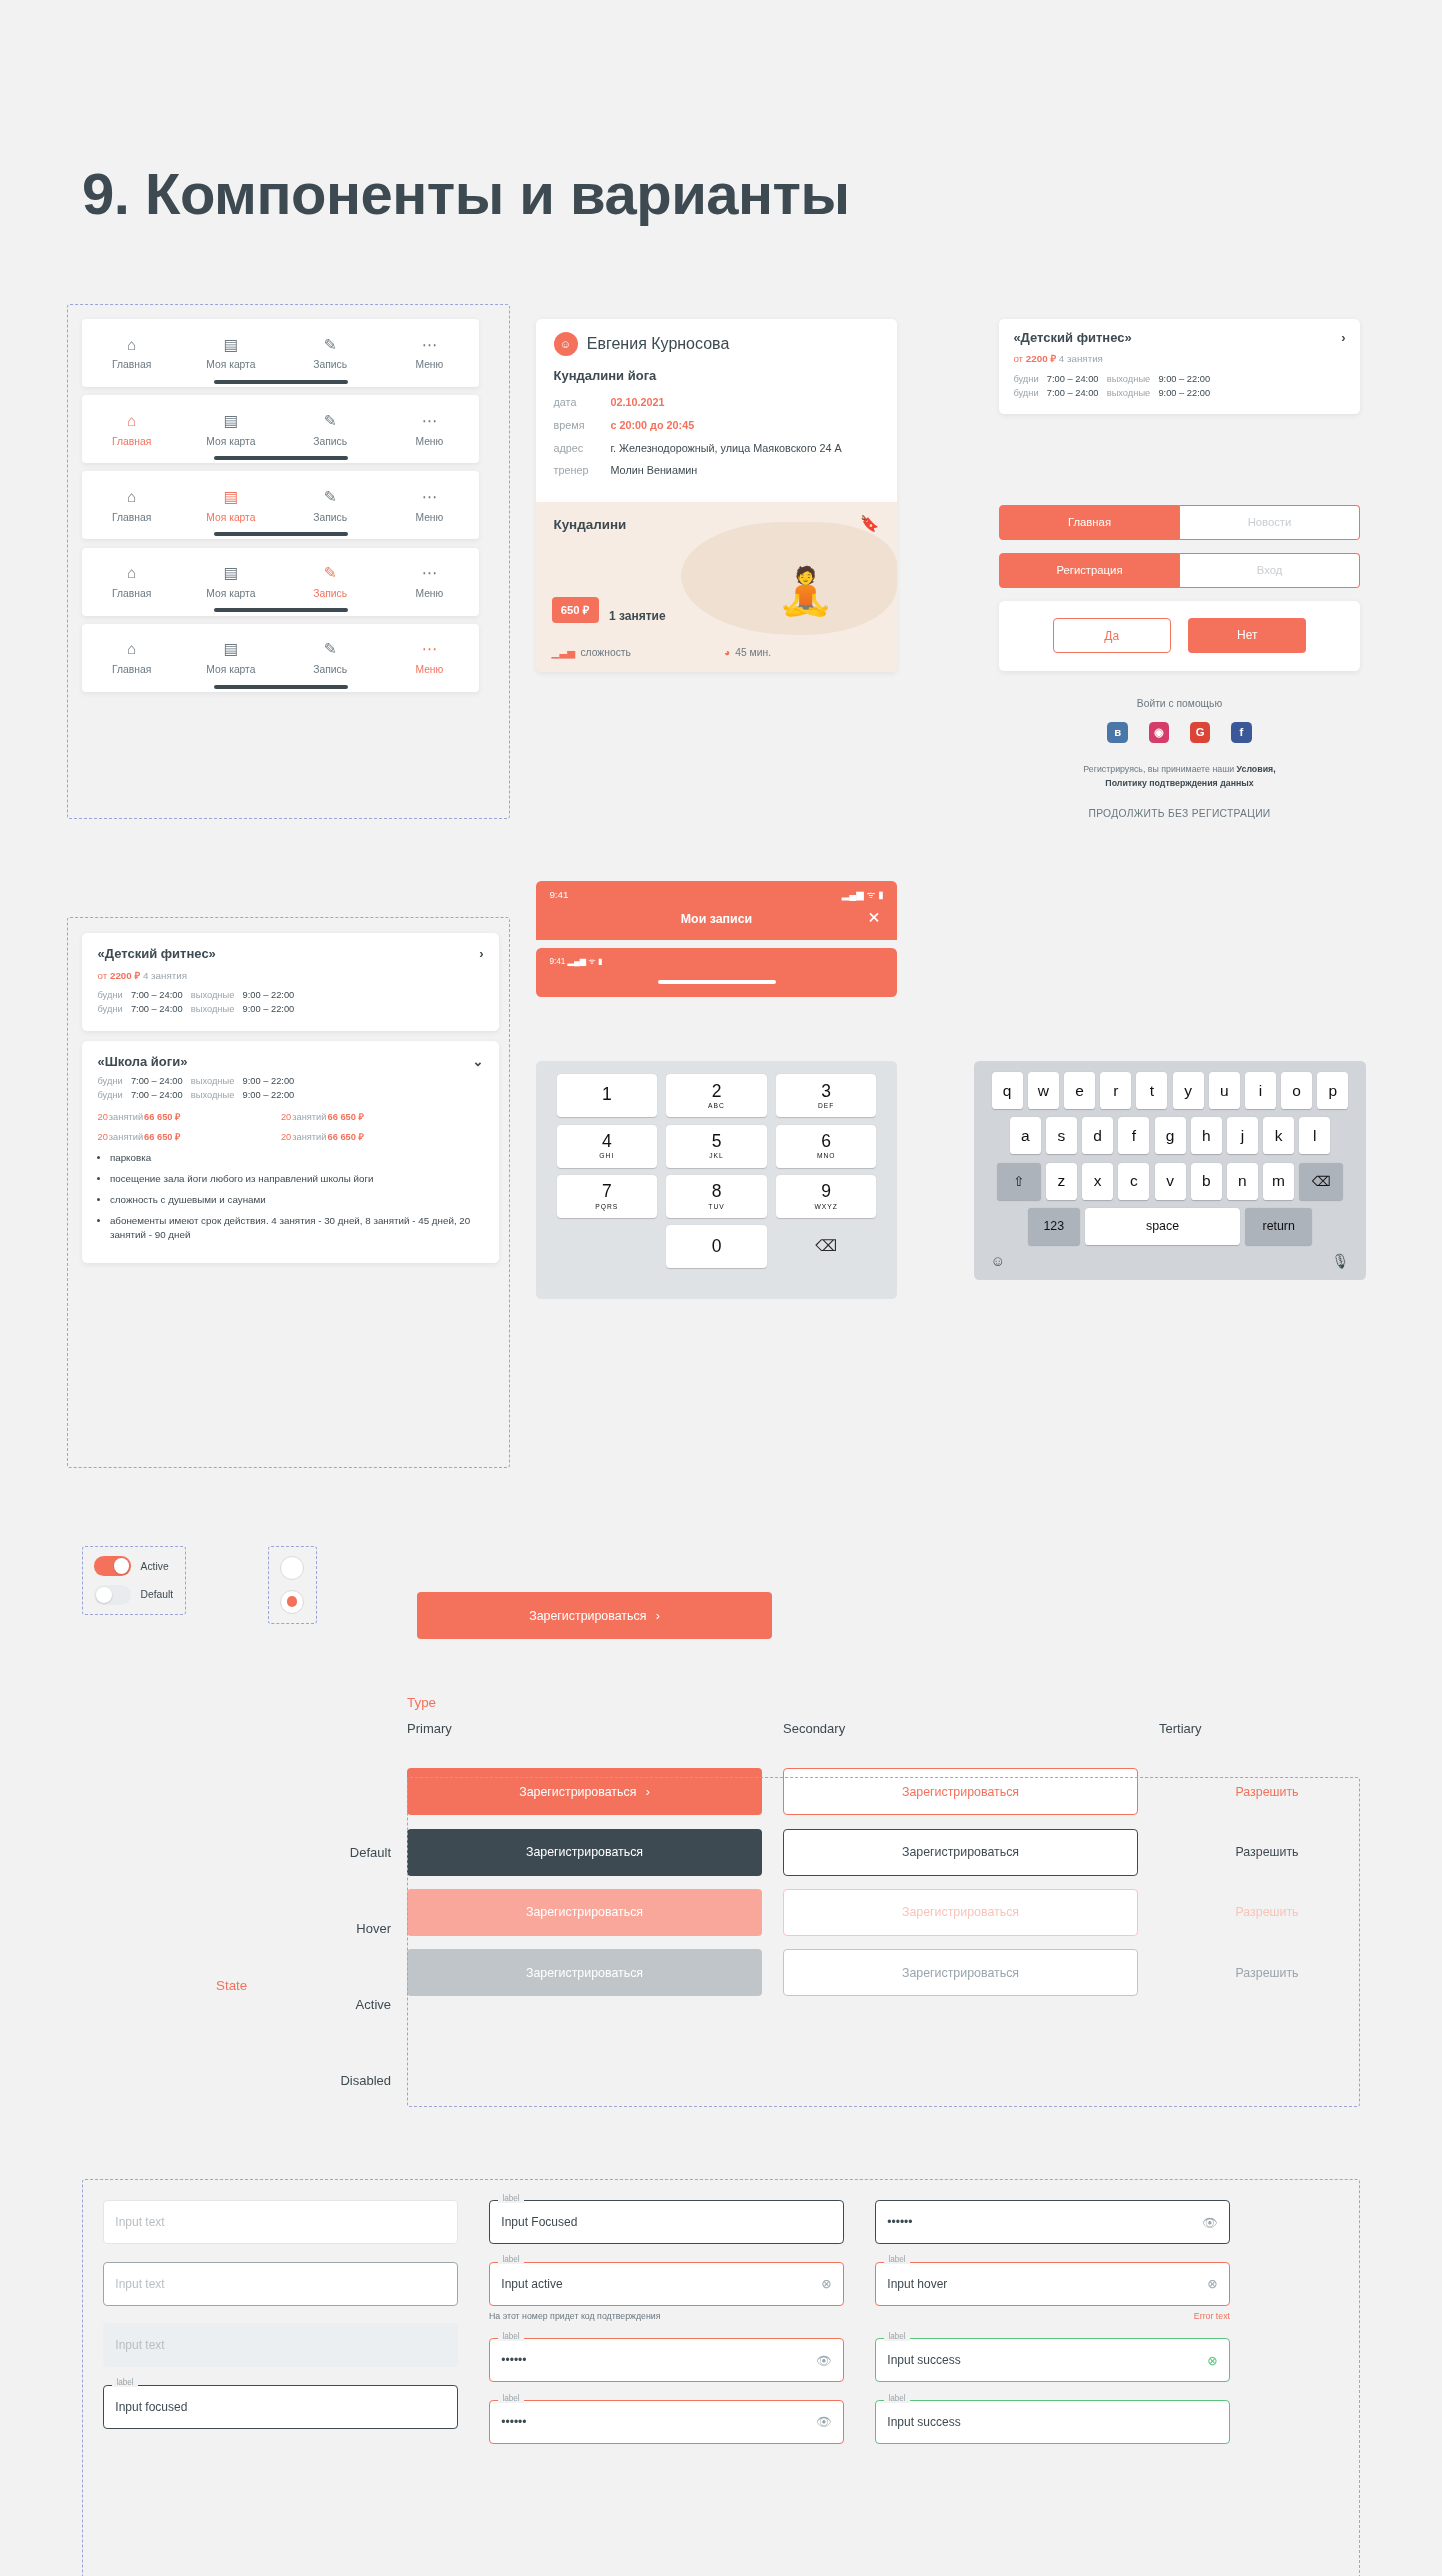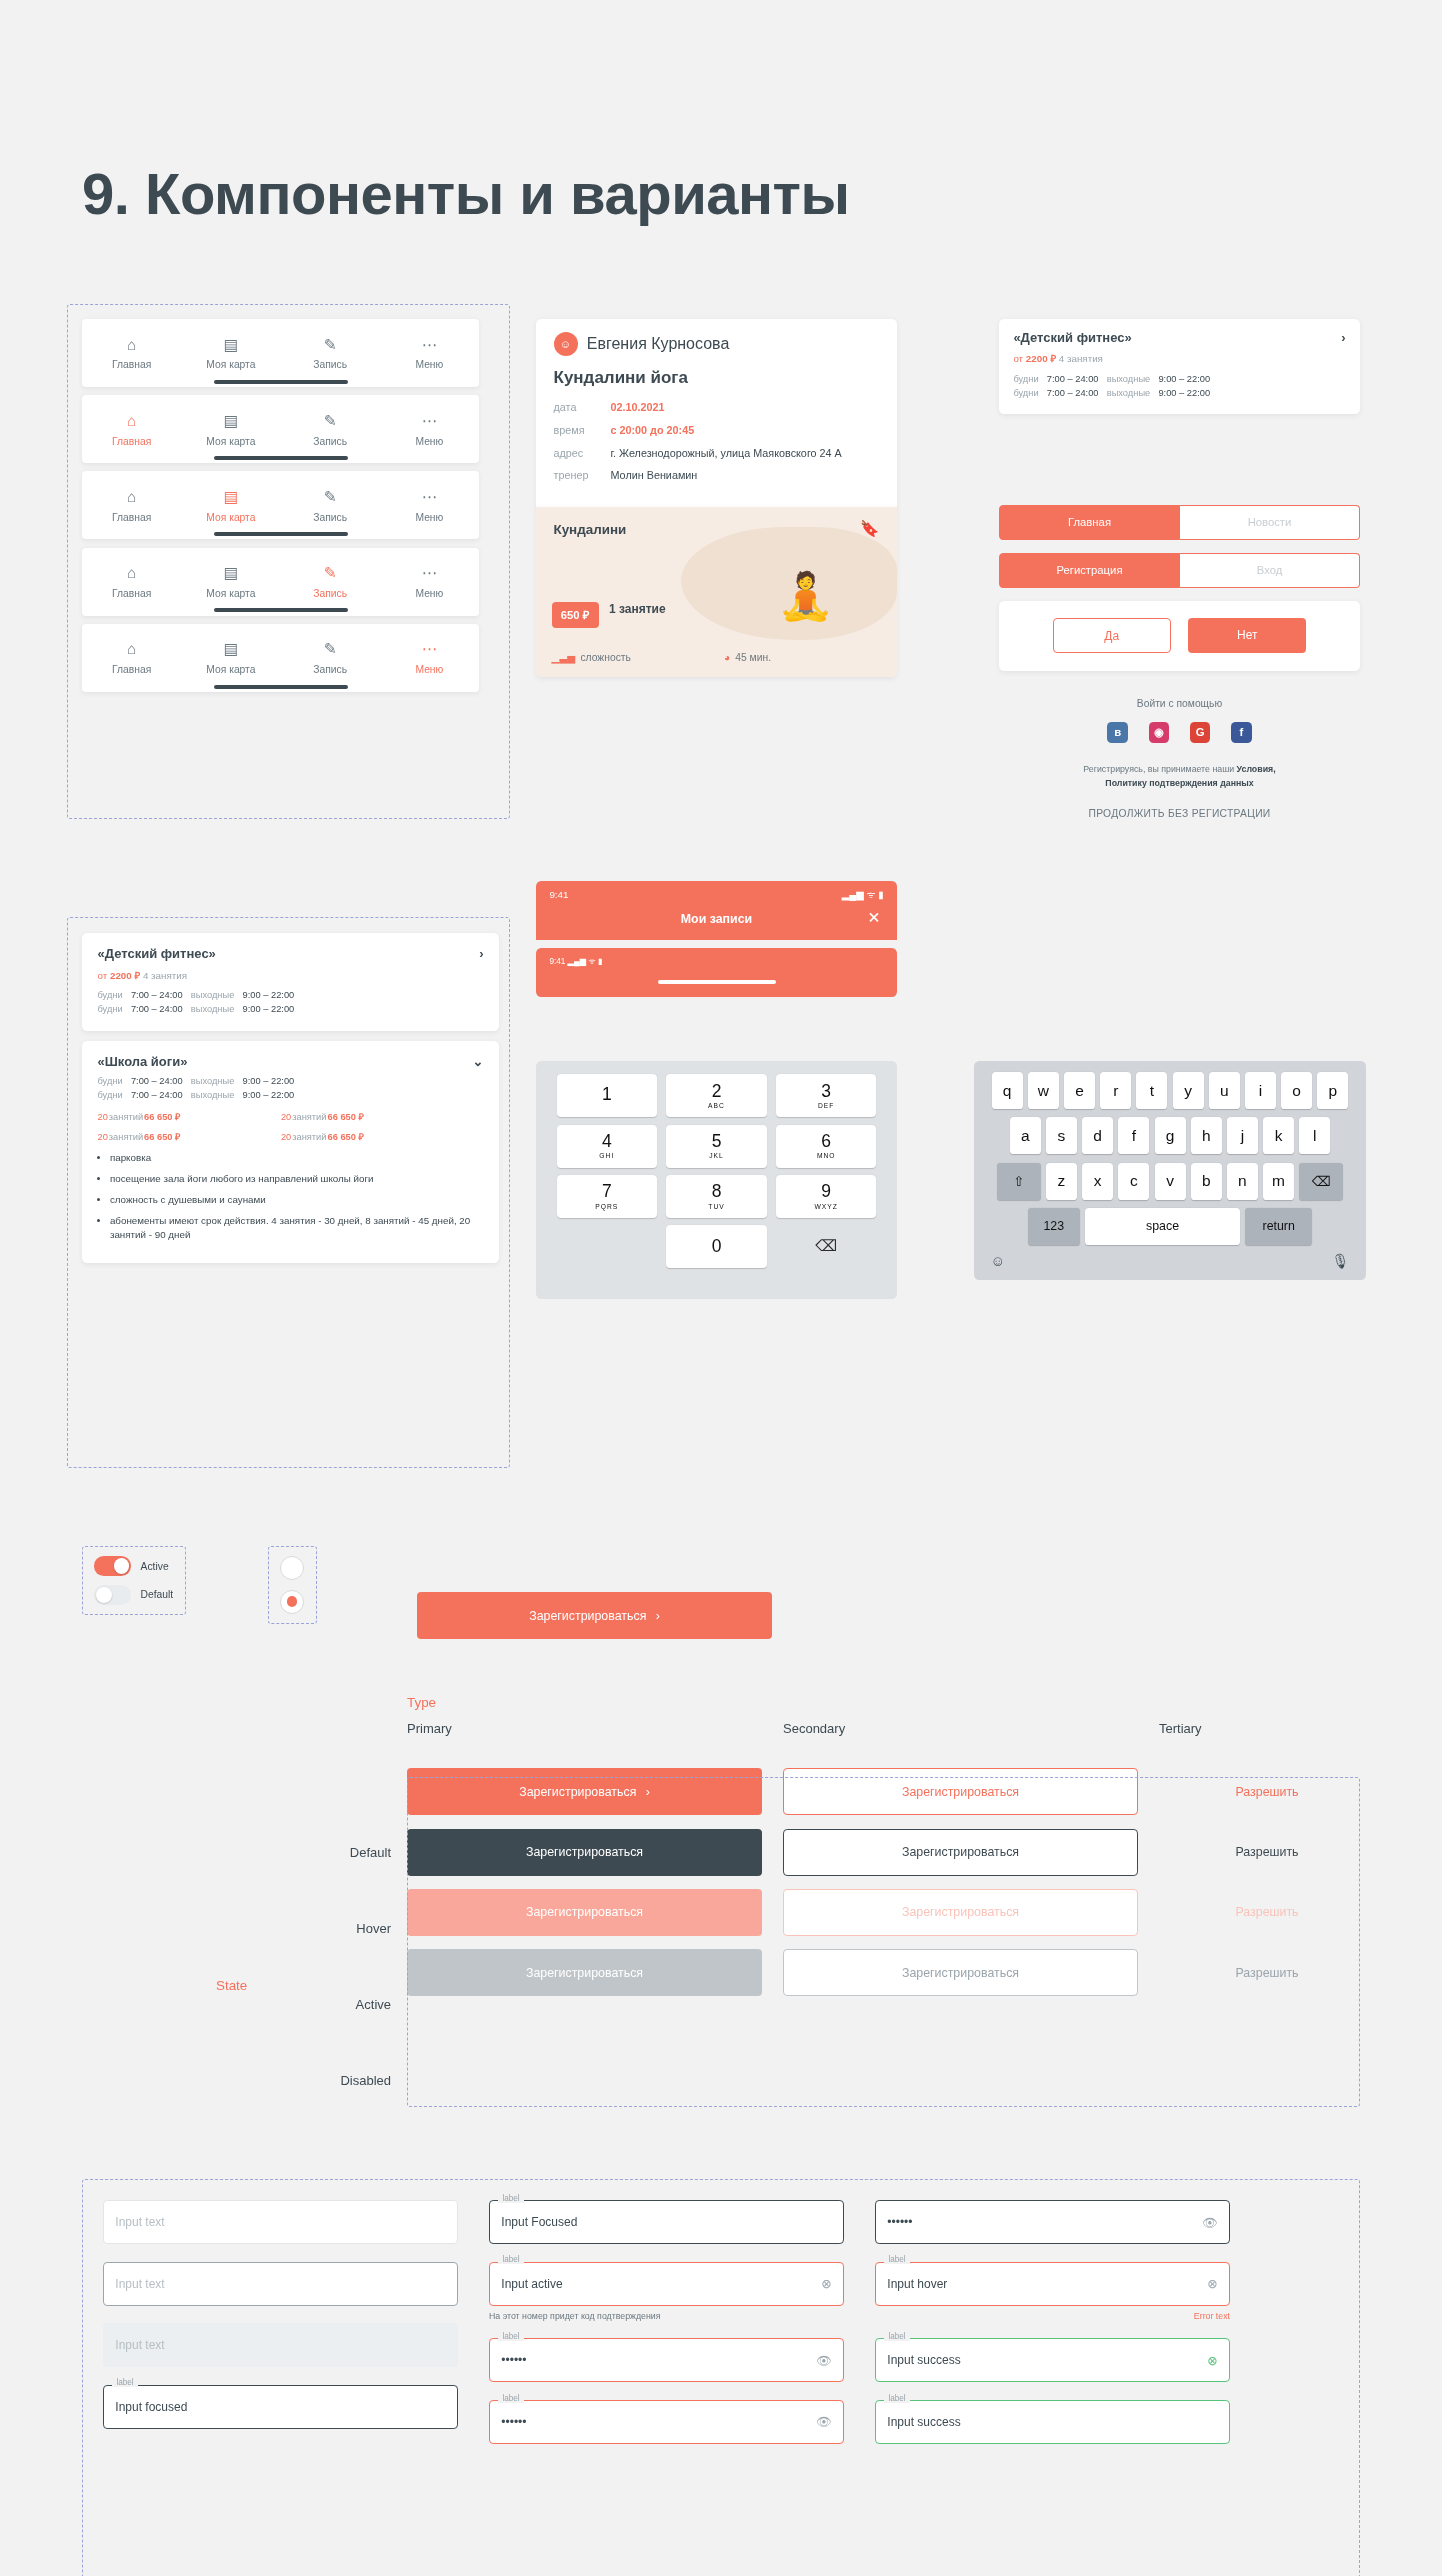--- a/index.html
+++ b/index.html
@@ -56,31 +56,31 @@
 
   
   .g { font-size: 15.5px; line-height: 17.5px; display: block; text-align: center; }
 
   
   .eventcard { position: absolute; left: 536px; top: 319px; width: 361px; }
   .ec-top { background:#fff; border-radius:5.2px 5.2px 0 0; padding: 13.4px 17.5px 15.5px; box-shadow: 0 1.5px 5.2px rgba(60,70,90,0.08);}
   .ec-user { display:flex; align-items:center; gap:9.3px; margin-bottom: 11.3px; }
   .ec-ava { width:24px; height:24px; border-radius:50%; background:#f4715c; display:flex;align-items:center;justify-content:center;color:#fff;font-size:11.3px;}
   .ec-uname { font-size:16px; color:#3d4a52; }
-  .ec-title { font-size:17px; font-weight:bold; color:#3d4a52; margin-bottom:12.4px;}
+  .ec-title { font-size:13px; font-weight:bold; color:#3d4a52; margin-bottom:12.4px;}
   .ec-row { display:flex; font-size:10.8px; margin-bottom:8.2px; line-height:1.35; }
   .ec-k { width:57px; color:#9aa5ac; flex:none; }
   .ec-v { color:#3d4a52; }
   .ec-v.accent { color:#f4715c; font-weight:bold; }
   .ec-bottom { position:relative; border-radius:0 0 5.2px 5.2px; overflow:hidden; background:#f7ece3; height: 170px; box-shadow: 0 1.5px 5.2px rgba(60,70,90,0.08); }
   .ec-imgtitle { position:absolute; left:17.5px; top:15.5px; font-size:13.4px; font-weight:bold; color:#3d4a52; }
   .ec-bm { position:absolute; right:17.5px; top:13.4px; font-size:15.5px; color:#3d4a52; }
   .ec-blob { position:absolute; right:0; top:20.6px; width:216px; height:113px; background:#f0e0d2; border-radius: 50% 40% 45% 55%; }
   .ec-person { position:absolute; right:62px; top:62px; font-size:46px; }
-  .ec-price { position:absolute; left:15.5px; bottom:49px; display:flex; align-items:flex-start; gap:10.3px;}
+  .ec-price { position:absolute; left:15.5px; bottom:49px; display:flex; align-items:flex-end; gap:10.3px;}
   .ec-pricebox { background:#f4715c; color:#fff; font-size:11.3px; font-weight:bold; padding:5.2px 9.3px; border-radius:4.1px;}
   .ec-once { font-size:12px; font-weight:bold; color:#3d4a52;}
   .ec-meta { position:absolute; left:15.5px; bottom:13.4px; display:flex; gap:93px; font-size:10.3px; color:#6b7880; align-items:center;}
   .ec-meta span.ic { color:#f4715c; margin-right:5.2px; }
 
   
   .clubcards { position: absolute; left: 999px; top: 319px; width: 361px; }
   .clubcard { background:#fff; border-radius:5.2px; box-shadow:0 1.5px 5.2px rgba(60,70,90,0.08); padding: 11.3px 14.4px 12.4px; }
   .cc-head { display:flex; justify-content:space-between; align-items:center; font-size:13px; font-weight:bold; color:#3d4a52; margin-bottom:7.2px;}
   .cc-sub { font-size:9.8px; color:#f4715c; margin-bottom:8.2px;}

